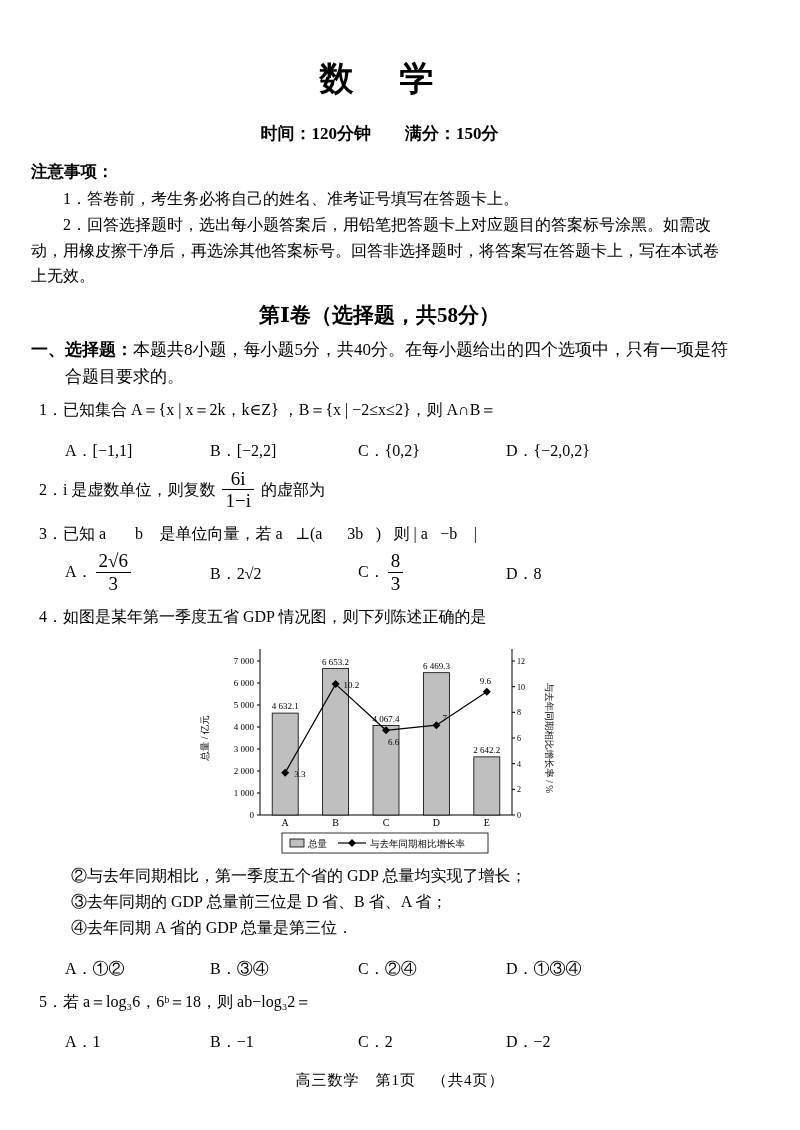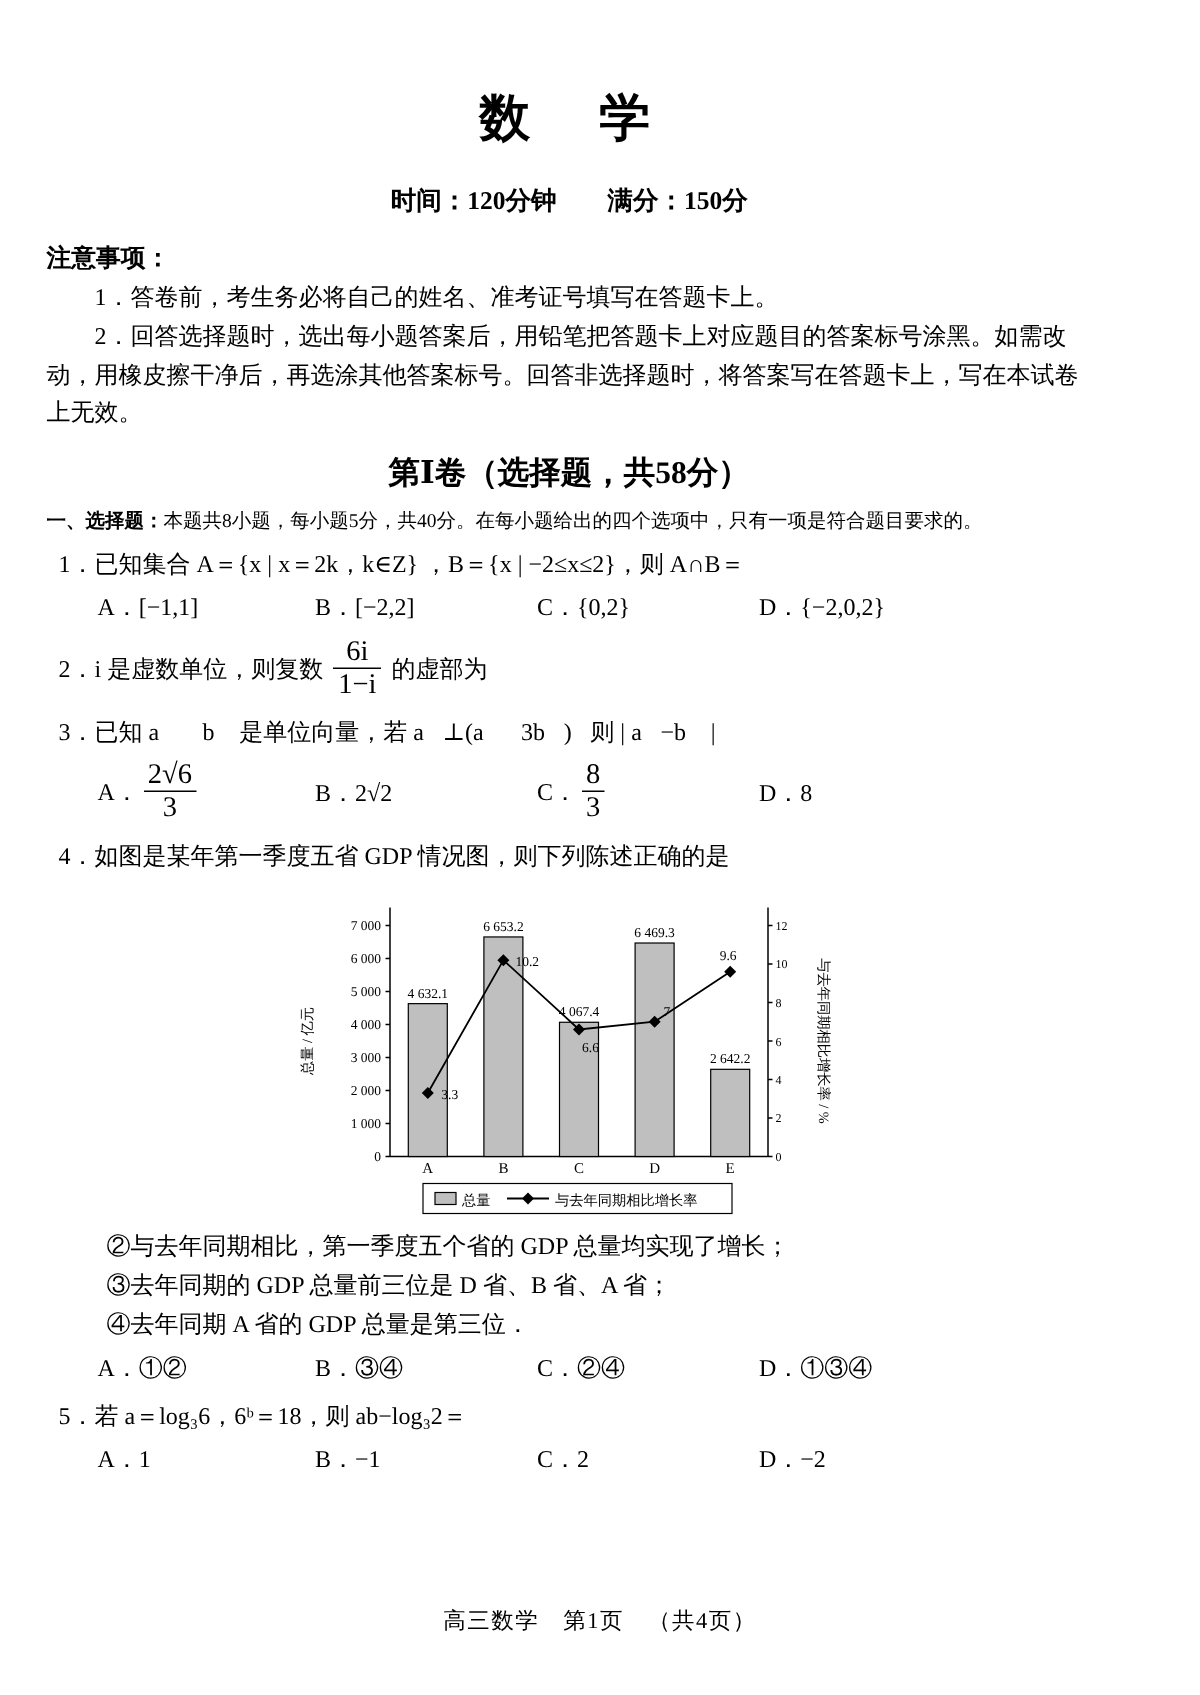--- a/index.html
+++ b/index.html
@@ -16,30 +16,30 @@
 
   .title { text-align:center; font-size:34px; font-weight:700; letter-spacing:6px; margin-top:22px; }
   .meta  { text-align:center; font-size:17px; font-weight:600; margin-top:20px; }
 
   .notice { margin-top:14px; line-height:1.62; }
   .notice-heading { font-weight:700; font-size:16.5px; }
   .notice p { text-indent:2em; }
 
   .section-title { text-align:center; font-size:21px; font-weight:700; margin:12px 0 8px; }
 
-  .intro { padding-left:2em; text-indent:-2em; line-height:1.55; font-size:13px; }
+  .intro { padding-left:2em; text-indent:-2em; line-height:1.55; font-size:17px; }
   .intro b { font-weight:700; }
 
   .question { margin-left:8px; margin-top:7px; }
   .stem { line-height:1.6; }
   .options {
     display:grid;
     grid-template-columns:145px 148px 148px 1fr;
     padding-left:26px;
-    margin:3px 0 6px;
+    margin:15px 0 6px;
     align-items:center;
     line-height:1.6;
   }
   .options .opt { white-space:nowrap; }
   .options-tall { margin:6px 0 8px; }
 
   .frac {
     display:inline-flex; flex-direction:column; text-align:center;
     vertical-align:middle; line-height:1.12; font-size:19px;
     margin:0 3px; position:relative; top:-2px;

